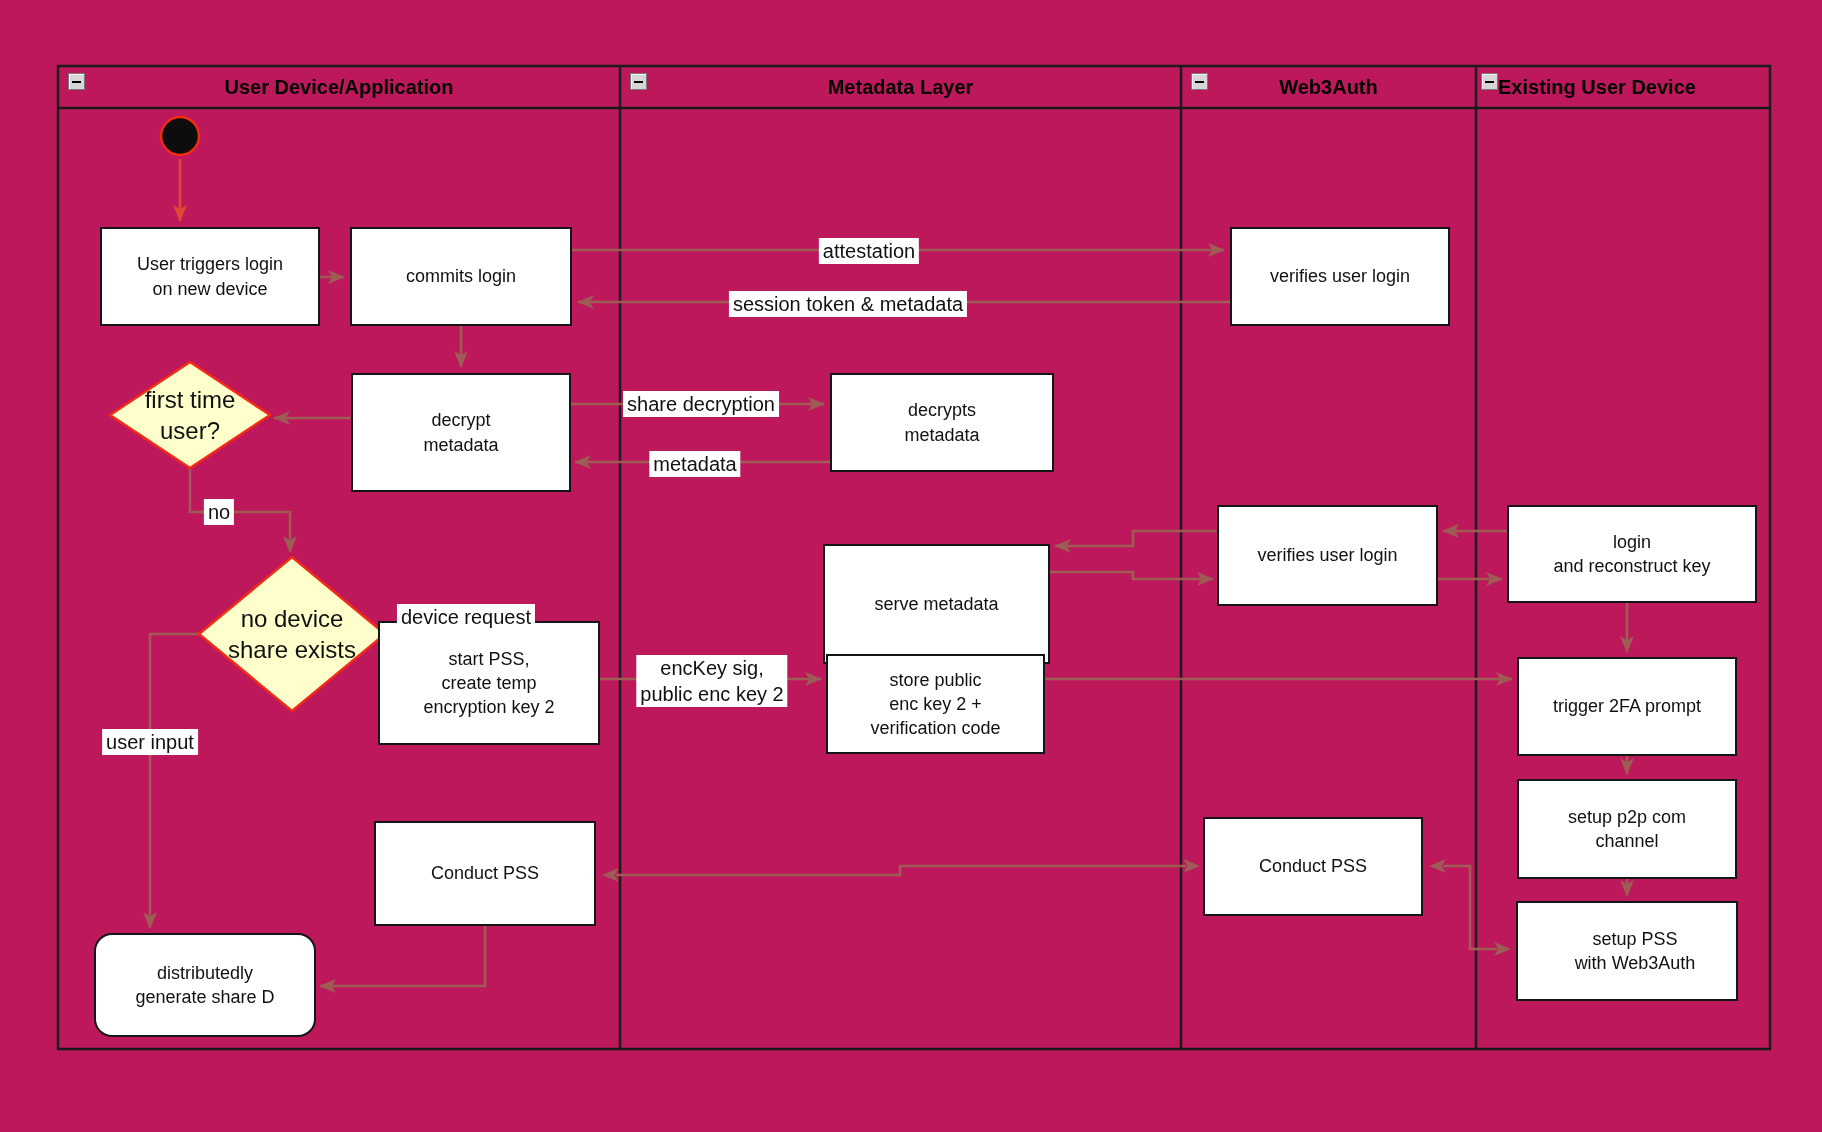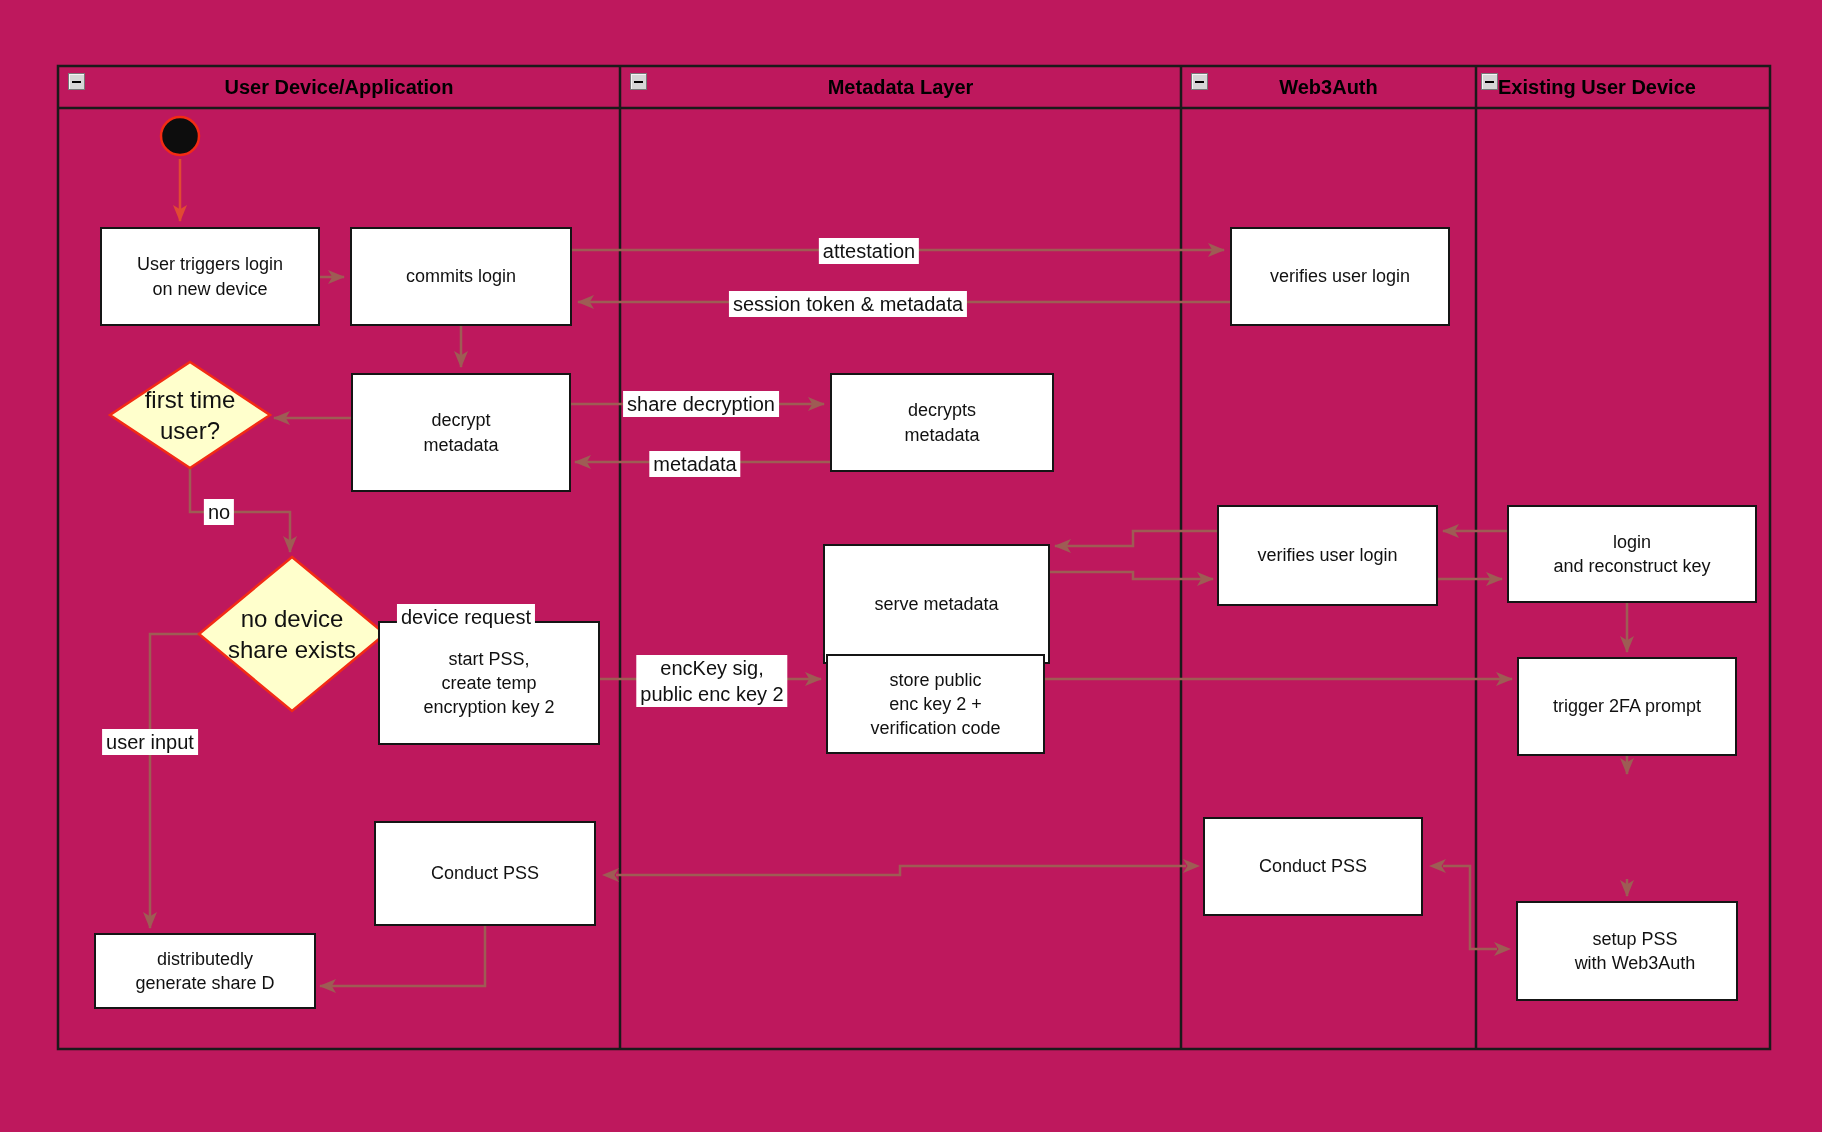--- a/index.html
+++ b/index.html
@@ -135,27 +135,29 @@
 and reconstruct key</div>
 
   <div class="node" style="left:378px;top:621px;width:222px;height:124px;">start PSS,
 create temp
 encryption key 2</div>
   <div class="node" style="left:826px;top:654px;width:219px;height:100px;">store public
 enc key 2 +
 verification code</div>
 
   <div class="node" style="left:1517px;top:657px;width:220px;height:99px;">trigger 2FA prompt</div>
+  <div class="node" style="left:1517px;top:779px;width:220px;height:100px;">setup p2p com
+channel</div>
   <div class="node" style="left:1516px;top:901px;width:222px;height:100px;padding-left:16px;">setup PSS
 with Web3Auth</div>
 
   <div class="node" style="left:374px;top:821px;width:222px;height:105px;">Conduct PSS</div>
   <div class="node" style="left:1203px;top:817px;width:220px;height:99px;">Conduct PSS</div>
 
-  <div class="node" style="left:94px;top:933px;width:222px;height:76px;">distributedly
+  <div class="node" style="left:94px;top:933px;width:222px;height:104px;border-radius:18px;">distributedly
 generate share D</div>
 
   <div class="dtext" style="left:190px;top:415px;width:130px;">first time
 user?</div>
   <div class="dtext" style="left:292px;top:634px;width:150px;">no device
 share exists</div>
 
   <div class="elabel" style="left:869px;top:251px;">attestation</div>
   <div class="elabel" style="left:848px;top:304px;">session token &amp; metadata</div>
   <div class="elabel" style="left:701px;top:404px;">share decryption</div>

